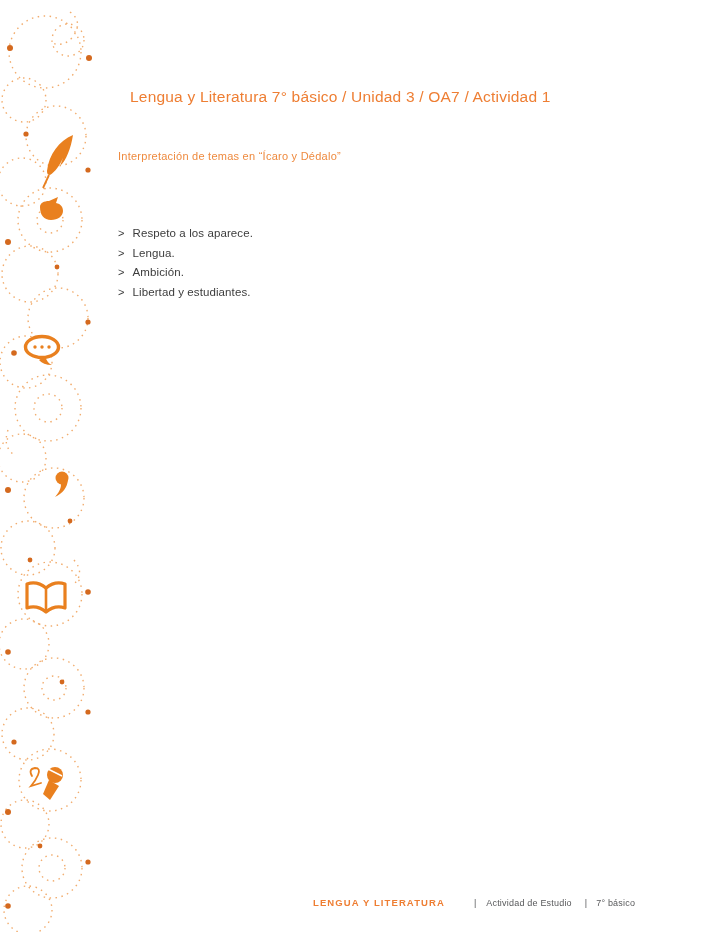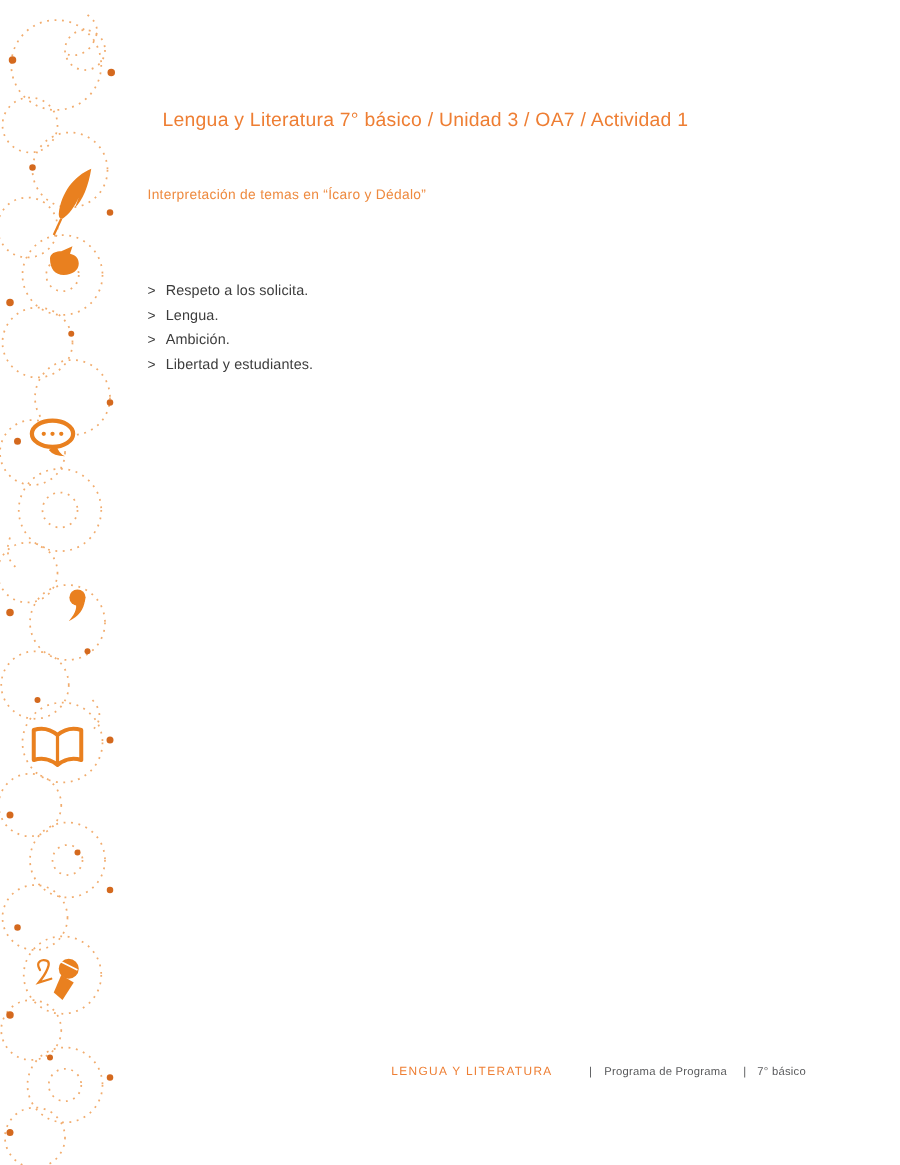--- a/index.html
+++ b/index.html
@@ -28,21 +28,21 @@
   .themes li{
     display:flex;align-items:baseline;height:19.5px;
     color:#3C3C3C;font-size:11.5px;letter-spacing:0.1px;
   }
   .themes .marker{color:#3C3C3C;margin-right:8px;font-size:11px;}
   .closing{position:absolute;left:118px;top:311px;width:486px;}
   footer{
     position:absolute;left:313px;top:852px;display:flex;align-items:baseline;white-space:nowrap;
   }
   .footer-brand{
-    color:#EE7E33;font-size:9.5px;font-weight:400;letter-spacing:1.1px;
+    color:#EE7E33;font-size:9.5px;font-weight:700;letter-spacing:1.1px;margin-top:45px;
   }
   .footer-sep{color:#58595B;font-size:9px;}
   .footer-item{color:#58595B;font-size:9px;letter-spacing:0.2px;}
   .sep-1{margin-left:29px;}
   .item-1{margin-left:10px;}
   .sep-2{margin-left:13px;}
   .item-2{margin-left:9px;}
 </style>
 </head>
 <body>
@@ -148,39 +148,39 @@
 
   <main>
     <h1 class="doc-header">Lengua y Literatura 7° básico / Unidad 3 / OA7 / Actividad 1</h1>
 
     <h2 class="activity-title">Interpretación de temas en “Ícaro y Dédalo”</h2>
 
 
     <ul class="themes">
       <li>
         <span class="marker">&gt;</span>
-        <span>Respeto a los solicita.</span>
+        <span>Respeto a los aparece.</span>
       </li>
       <li>
         <span class="marker">&gt;</span>
         <span>Lengua.</span>
       </li>
       <li>
         <span class="marker">&gt;</span>
         <span>Ambición.</span>
       </li>
       <li>
         <span class="marker">&gt;</span>
         <span>Libertad y estudiantes.</span>
       </li>
     </ul>
 
   </main>
 
   <footer>
     <span class="footer-brand">LENGUA Y LITERATURA</span>
     <span class="footer-sep sep-1">|</span>
-    <span class="footer-item item-1">Programa de Programa</span>
+    <span class="footer-item item-1">Actividad de Estudio</span>
     <span class="footer-sep sep-2">|</span>
     <span class="footer-item item-2">7° básico</span>
   </footer>
 
 </div>
 
 </body></html>

